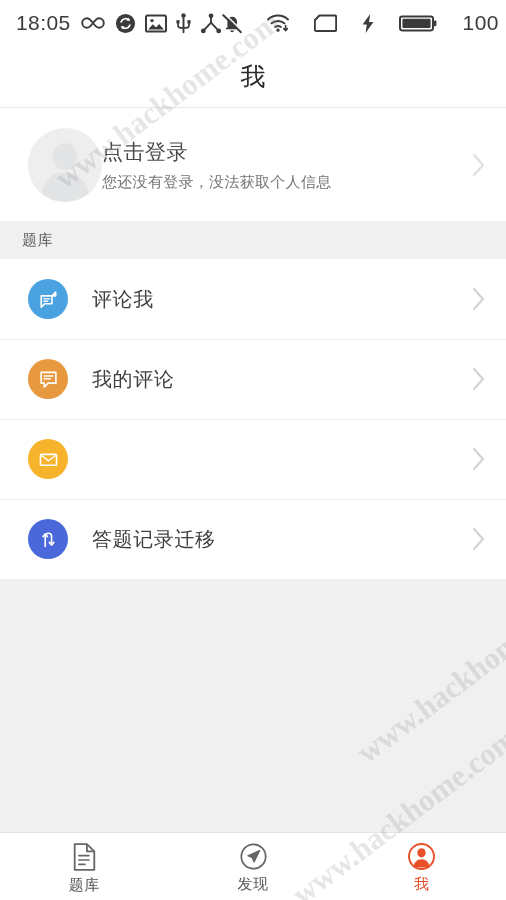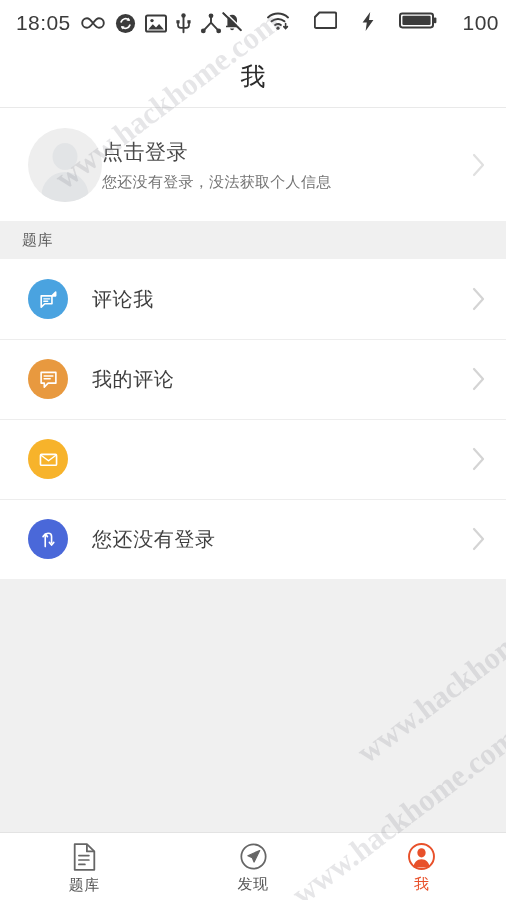--- a/index.html
+++ b/index.html
@@ -37,20 +37,21 @@
     position: relative;
     z-index: 3;
   }
   .status-left {
     display: flex;
     align-items: center;
     gap: 9px;
   }
   .status-right {
     display: flex;
+    align-items: center;
     gap: 24px;
     margin-left: auto;
   }
   .status-time {
     font-size: 21px;
     color: #3b3b3b;
     letter-spacing: 0.4px;
     font-family: "Liberation Sans", sans-serif;
   }
   .status-battery-pct {
@@ -403,21 +404,21 @@
       </div>
 
       <div class="list-row">
         <div class="row-icon" style="background:#4a68d9">
           <svg width="23" height="23" viewBox="0 0 24 24">
             <path d="M8.6 19.4V8.8a3.3 3.3 0 0 1 6.6 0v6.4" fill="none" stroke="#ffffff" stroke-width="1.7" stroke-linecap="round"></path>
             <path d="M12.9 15l2.3 2.8 2.3-2.8" fill="none" stroke="#ffffff" stroke-width="1.7" stroke-linecap="round" stroke-linejoin="round"></path>
             <path d="M6.3 9l2.3-2.8L10.9 9" fill="none" stroke="#ffffff" stroke-width="1.7" stroke-linecap="round" stroke-linejoin="round"></path>
           </svg>
         </div>
-        <span class="row-label">您还没有登录</span>
+        <span class="row-label">答题记录迁移</span>
         <svg class="chev" width="15" height="26" viewBox="0 0 15 26">
           <path d="M3 3l9 10-9 10" fill="none" stroke="#d4d4d4" stroke-width="2.2" stroke-linecap="round" stroke-linejoin="round"></path>
         </svg>
       </div>
 
     </div>
 
     <div class="filler"></div>
   </div>
 

